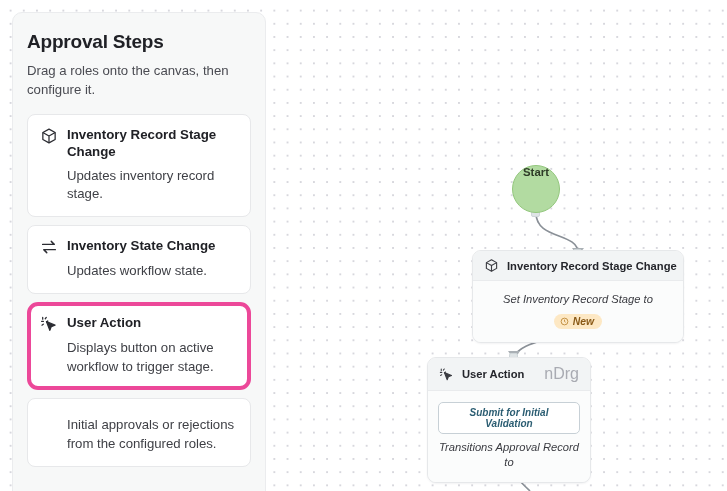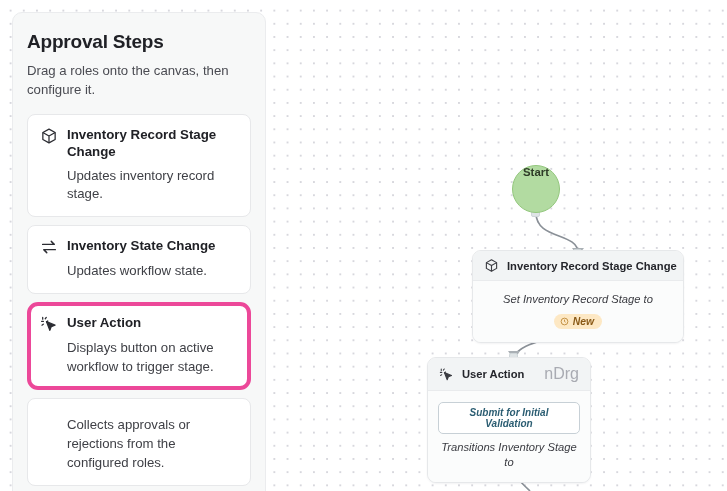--- a/index.html
+++ b/index.html
@@ -239,21 +239,21 @@
         <svg viewBox="0 0 24 24" fill="none" stroke="currentColor" stroke-width="1.7" stroke-linecap="round">
           <path d="M3.6 3.2v2.4M8.4 3.2 7 5M2.2 8.6h2.3M2.6 13.6l1.8-1.3M8.9 9.4l1.4-1.4"></path>
           <path d="M8.6 8.7 20 13.6l-5 1.9-1.9 5Z" fill="currentColor" stroke-linejoin="round"></path>
         </svg>
       </span>
       <span class="node-name">User Action</span>
       <span class="node-id">nDrg</span>
     </div>
     <div class="node-body">
       <div class="ua-button">Submit for Initial Validation</div>
-      <div class="node-line">Transitions Inventory Stage to</div>
+      <div class="node-line">Transitions Approval Record to</div>
     </div>
   </div>
 
   <div id="sidebar">
     <div id="sidebar-title">Approval Steps</div>
     <div id="sidebar-subtitle">Drag a roles onto the canvas, then configure it.</div>
 
     <div class="step-card">
       <div class="step-head">
         <span class="step-icon">
@@ -287,18 +287,18 @@
             <path d="M3.6 3.2v2.4M8.4 3.2 7 5M2.2 8.6h2.3M2.6 13.6l1.8-1.3M8.9 9.4l1.4-1.4"></path>
             <path d="M8.6 8.7 20 13.6l-5 1.9-1.9 5Z" fill="currentColor" stroke-linejoin="round"></path>
           </svg>
         </span>
         <span class="step-title">User Action</span>
       </div>
       <div class="step-desc" style="max-width:160px;">Displays button on active workflow to trigger stage.</div>
     </div>
 
     <div class="step-card">
-      <div class="step-desc" style="max-width:175px;">Collects approvals or rejections from the configured roles.</div>
+      <div class="step-desc" style="max-width:175px;">Initial approvals or rejections from the configured roles.</div>
     </div>
 
   </div>
 
 </div>
 
 </body></html>

